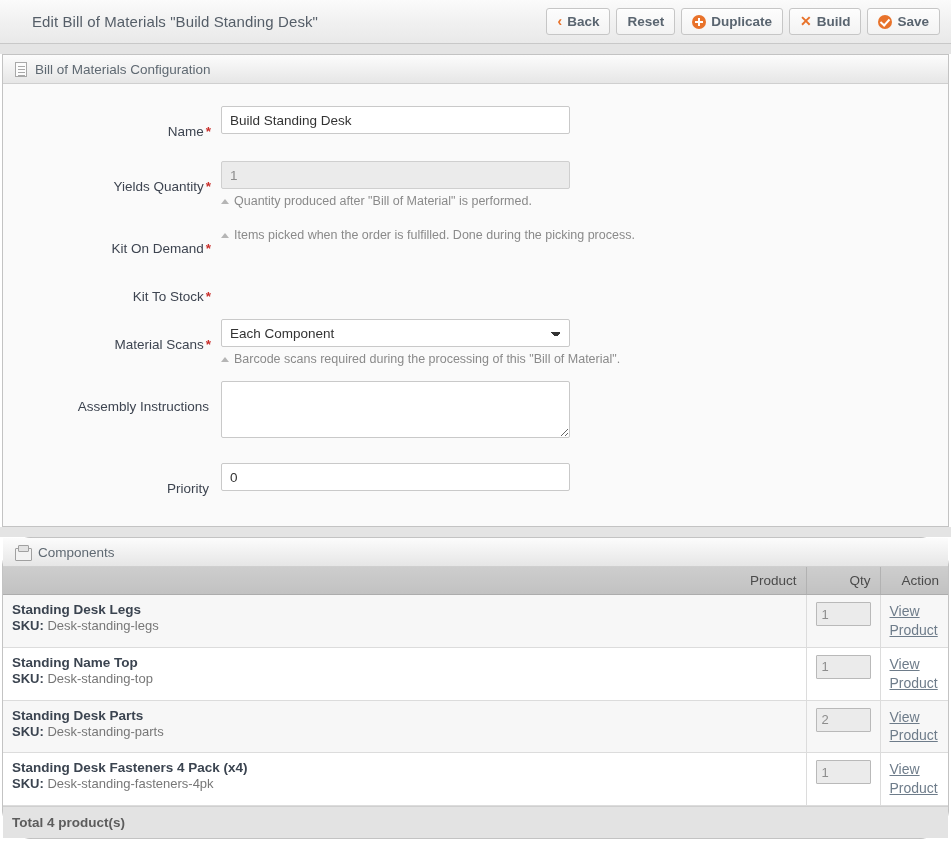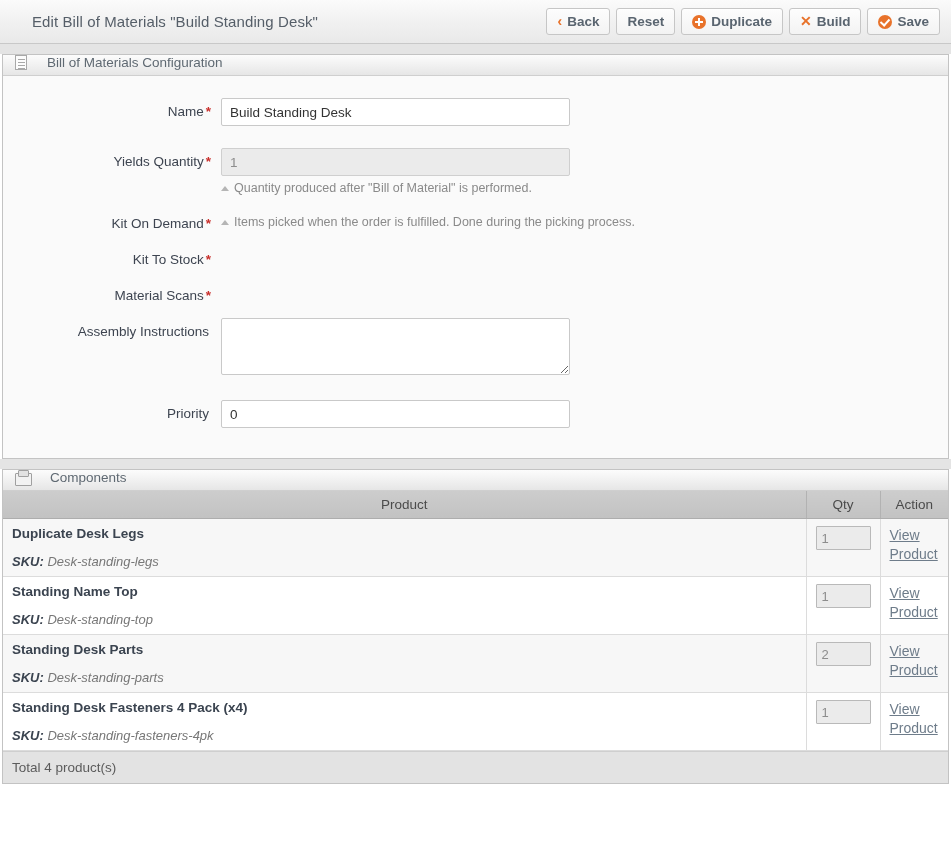--- a/index.html
+++ b/index.html
@@ -99,24 +99,24 @@
   }
   .gap { height: 10px; background: #e4e4e4; }
 
   
   .panel {
     border: 1px solid #c3c3c3;
     background: #fafafa;
     margin: 0 2px;
   }
   .panel-head {
-    height: 21px;
+    height: 29px;
     display: flex;
-    align-items: flex-start;
-    gap: 20px;
+    align-items: center;
+    gap: 8px;
     padding: 0 12px;
     background: linear-gradient(to bottom, #fcfcfc 0%, #f0f0f0 55%, #e6e6e6 100%);
     border-bottom: 1px solid #cfcfcf;
     font-size: 13.5px;
     color: #5f6972;
   }
 
   
   .ico-doc {
     width: 12px; height: 15px;
@@ -166,20 +166,21 @@
   }
   .flabel {
     width: 218px;
     text-align: right;
     padding-right: 10px;
     padding-top: 6px;
     font-size: 13.5px;
     color: #3d4450;
     white-space: nowrap;
     flex: none;
+    margin-top: 12px;
   }
   .req { color:#c9302c; font-weight:bold; margin-left:2px; }
   .fctl { width: 349px; flex:none; }
 
   input.txt, select.sel, textarea.ta {
     width: 100%;
     font-family: "Liberation Sans", sans-serif;
     font-size: 13.5px;
     color: #333;
     border: 1px solid #c9c9c9;
@@ -235,38 +236,38 @@
   
   table.comp {
     width: 100%;
     border-collapse: collapse;
     font-size: 13.5px;
   }
   table.comp thead th {
     background: linear-gradient(to bottom, #cdcdcd 0%, #c2c2c2 100%);
     color: #4b4b4b;
     font-weight: normal;
-    text-align: center;
+    text-align: right;
     padding: 6px 9px;
     border-right: 1px solid #b2b2b2;
     border-bottom: 1px solid #adadad;
     font-size: 13.5px;
   }
   table.comp thead th:last-child { border-right: none; }
   table.comp tbody td {
     padding: 7px 9px;
     border-bottom: 1px solid #dcdcdc;
     border-right: 1px solid #dcdcdc;
     vertical-align: top;
   }
   table.comp tbody td:last-child { border-right: none; }
   table.comp tbody tr:nth-child(odd) { background: #f7f7f7; }
   table.comp tbody tr:nth-child(even) { background: #ffffff; }
   .pname { font-weight: bold; color:#3b4450; font-size:13.5px; }
-  .psku  { color:#777; font-size:13px; margin-top:13px;font-style:italic; }
+  .psku  { color:#777; font-size:13px; margin-top:1px; }
   .psku b { color:#3b4450; }
   .qtybox {
     width: 55px;
     height: 24px;
     border: 1px solid #b9b9b9;
     background: #ebebeb;
     color: #8d8d8d;
     font-size: 13px;
     font-family: "Liberation Sans", sans-serif;
     padding: 3px 5px;
@@ -281,20 +282,21 @@
     display: inline-block;
     max-width: 48px;
     cursor: pointer;
   }
   .tfoot {
     background: #e3e3e3;
     color:#5c5c5c;
     padding: 8px 9px;
     font-size: 13.5px;
     border-top: 1px solid #cfcfcf;
+    font-weight: bold;
   }
   .col-qty { width: 60px; }
   .col-act { width: 68px; margin-left: 16px; }
 </style>
 </head>
 <body>
 
 <div class="titlebar">
   <div class="titlebar-title">Edit Bill of Materials "Build Standing Desk"</div>
 
@@ -380,20 +382,29 @@
         <div class="flabel">
           <span>Kit To Stock</span><span class="req">*</span>
         </div>
       </div>
       <div class="fgap-sm"></div>
 
       <div class="frow">
         <div class="flabel">
           <span>Material Scans</span><span class="req">*</span>
         </div>
+        <div class="fctl">
+          <select class="sel">
+            <option>Each Component</option>
+          </select>
+          <div class="hint">
+            <span class="hint-caret"></span>
+            <span>Barcode scans required during the processing of this "Bill of Material".</span>
+          </div>
+        </div>
       </div>
       <div class="fgap-sm"></div>
 
       <div class="frow">
         <div class="flabel">
           <span>Assembly Instructions</span><span class="req"></span>
         </div>
         <div class="fctl">
           <textarea class="ta" style=""></textarea>
         </div>
@@ -407,39 +418,39 @@
         <div class="fctl">
           <input class="txt" type="text" value="0" style="">
         </div>
       </div>
 
     </div>
   </div>
 
   <div class="gap"></div>
 
-  <div class="panel" style="background:#404040;">
+  <div class="panel" style="background:#404040;border-radius:30px;">
     <div class="panel-head">
       <span class="ico-box"></span>
       <span>Components</span>
     </div>
 
     <table class="comp">
       <thead>
         <tr>
           <th>Product</th>
           <th class="col-qty">Qty</th>
           <th class="col-act">Action</th>
         </tr>
       </thead>
       <tbody>
 
         <tr>
           <td>
-            <div class="pname">Duplicate Desk Legs</div>
+            <div class="pname">Standing Desk Legs</div>
             <div class="psku"><b>SKU:</b> <span>Desk-standing-legs</span></div>
           </td>
           <td class="col-qty">
             <input class="qtybox" type="text" disabled="" value="1" style="">
           </td>
           <td class="col-act">
             <a class="viewlink">View Product</a>
           </td>
         </tr>
 

